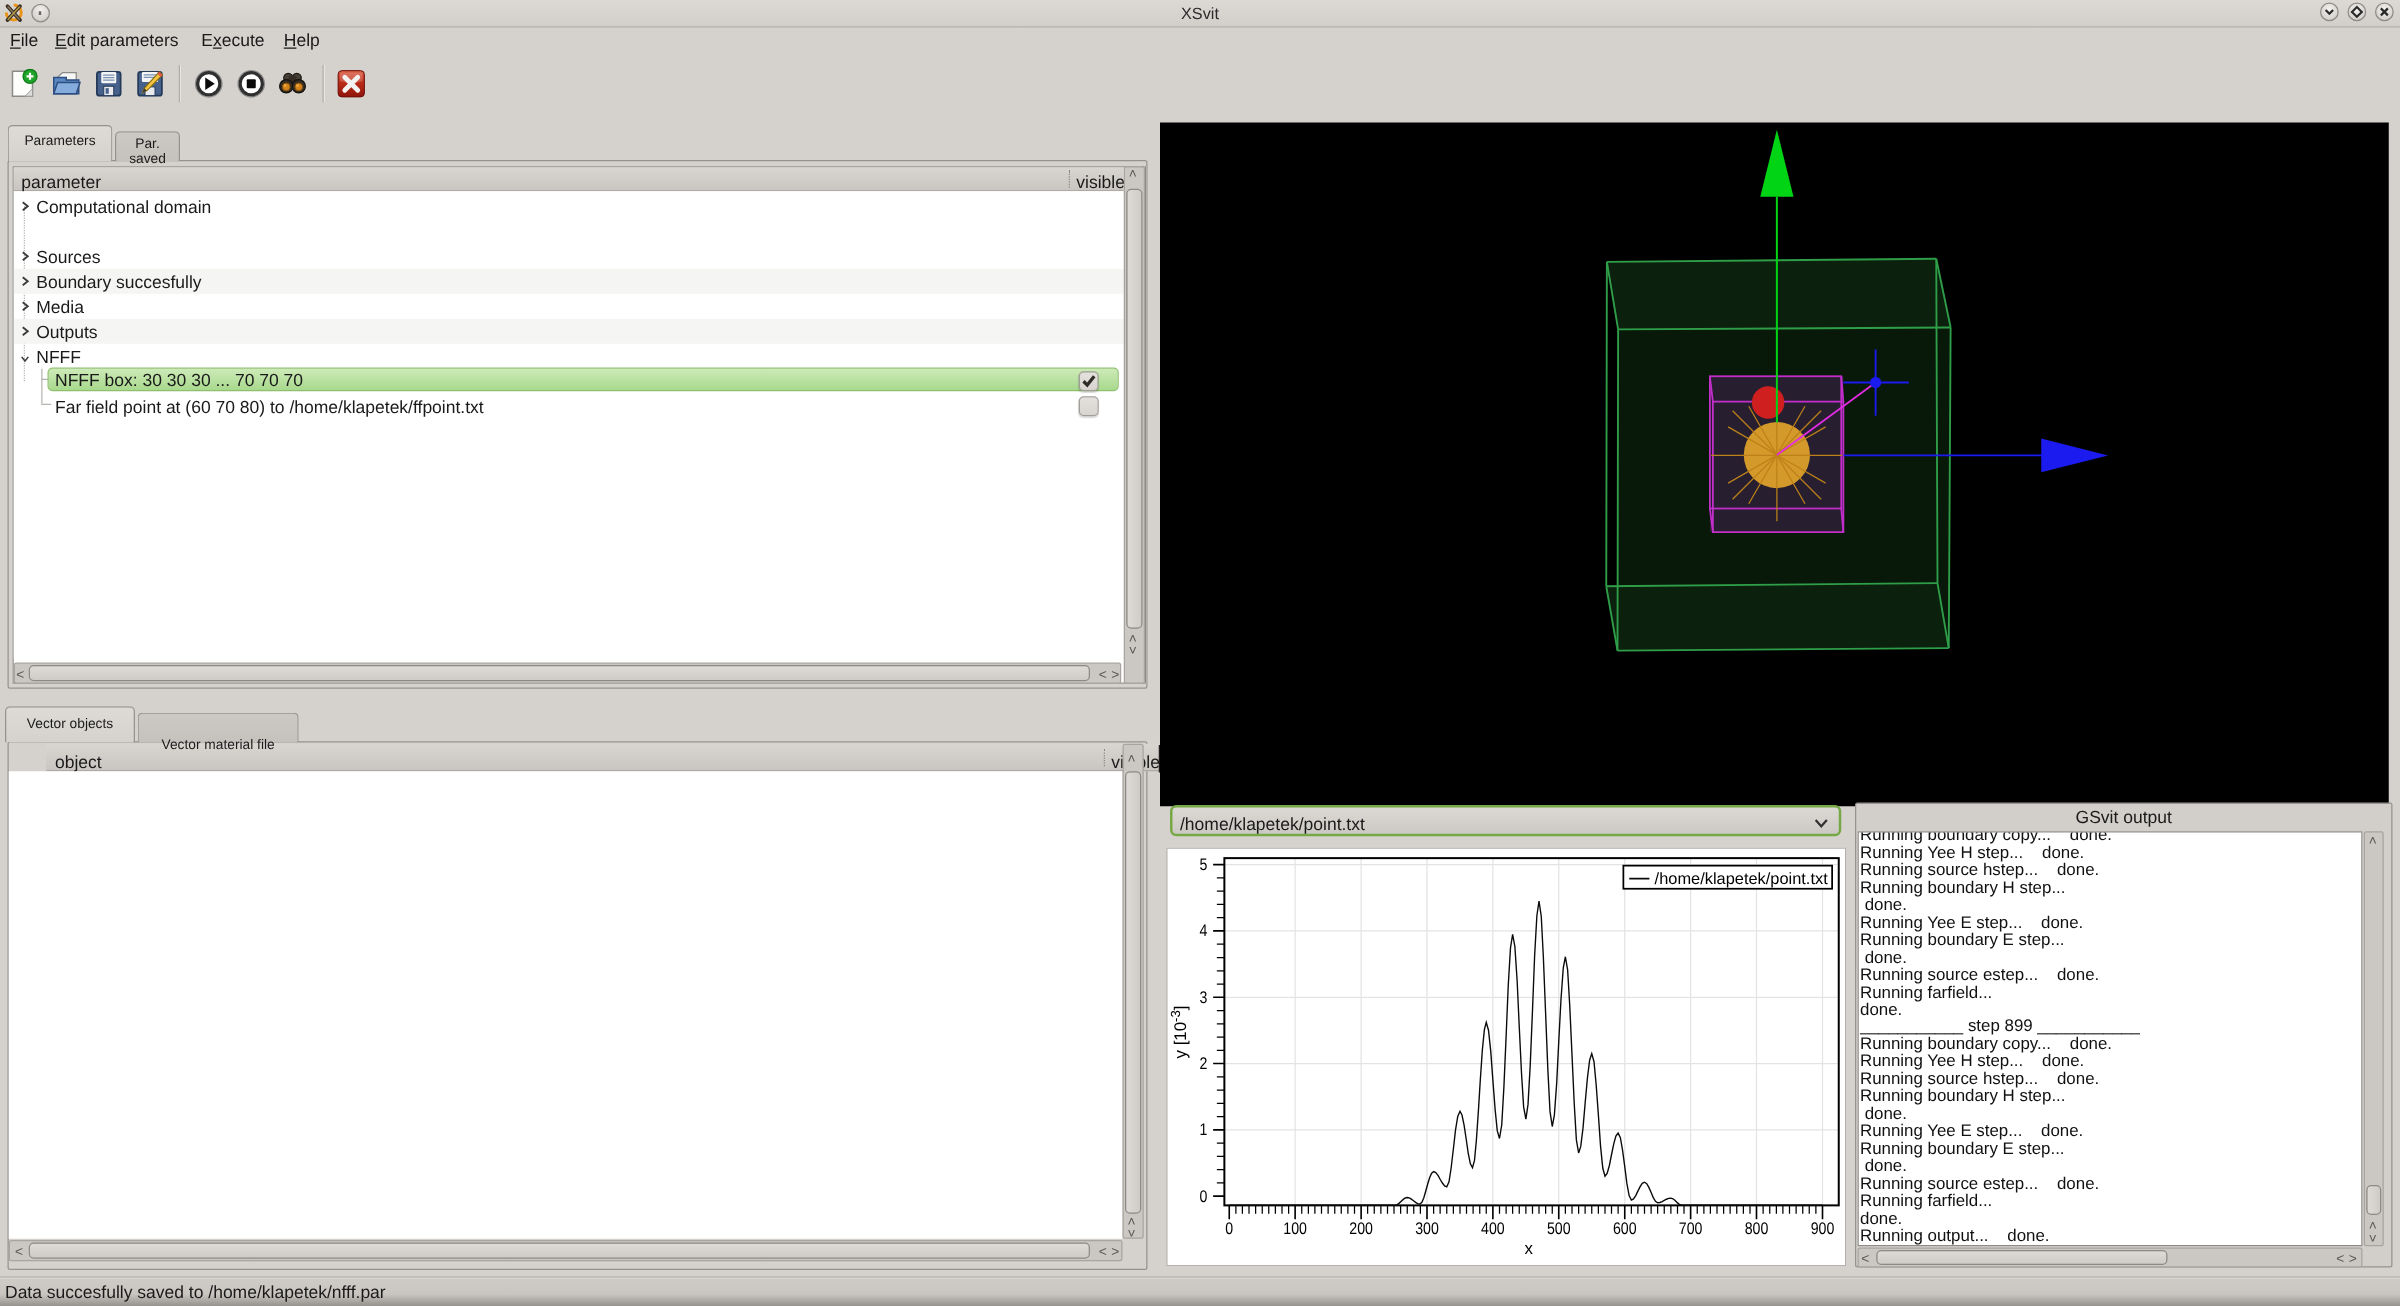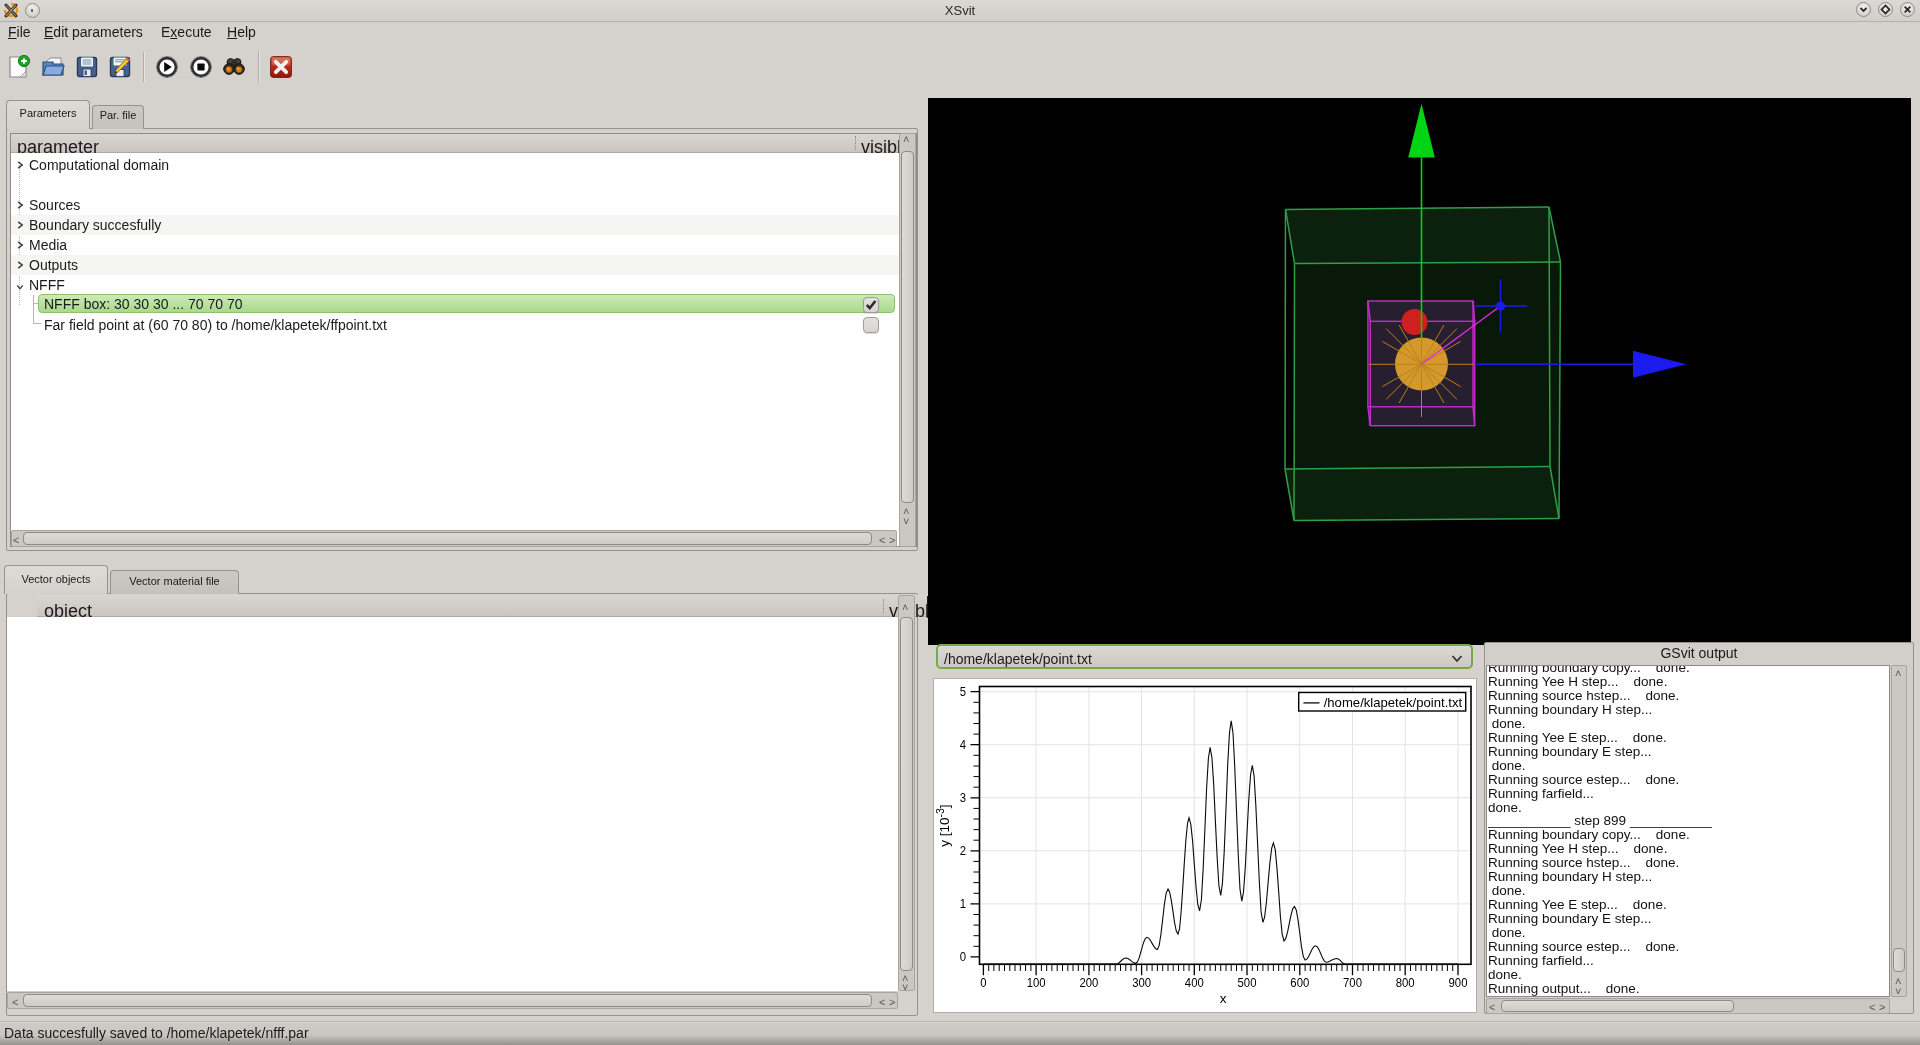--- a/index.html
+++ b/index.html
@@ -20,21 +20,21 @@
 .tbsep{top:52px;width:1px;height:30px;background:#b0aca8;border-right:1px solid #e8e5e2;}
 
 .tab{position:absolute;box-sizing:border-box;font-size:11px;text-align:center;
  border:1px solid #96938f;border-bottom:none;border-radius:4px 4px 0 0;}
 .tab.active{background:linear-gradient(#dedbd7,#d5d2ce);z-index:3;}
 .tab.inactive{background:linear-gradient(#ccc8c4,#c5c1bd);z-index:1;}
 
 .pframe{position:absolute;border:1px solid #96938f;border-radius:2px;background:#d5d2ce;box-sizing:border-box;}
 .tvframe{position:absolute;border:1px solid #8e8b87;background:#fff;box-sizing:border-box;}
 .hdr{position:absolute;background:linear-gradient(#d9d6d2,#c9c5c1);border-bottom:1px solid #aeaaa6;
- font-size:18px;box-sizing:border-box;}
+ font-size:14px;box-sizing:border-box;}
 .row{position:absolute;left:0;width:100%;height:20px;font-size:14px;}
 .row .lbl{position:absolute;top:2px;}
 .altrow{background:#f5f5f4;}
 .exp{position:absolute;left:4px;top:4px;width:10px;height:12px;}
 .chk{position:absolute;width:16px;height:16px;border:1px solid #a09d99;border-radius:4px;box-sizing:border-box;box-shadow:0 1px 1px rgba(0,0,0,0.15);}
 
 .sbtrack{position:absolute;background:#cbc7c3;border:1px solid #a8a4a0;border-radius:2px;box-sizing:border-box;}
 .sbthumb{position:absolute;background:linear-gradient(90deg,#dedbd7,#cfccc8);border:1px solid #8e8b87;border-radius:4px;box-sizing:border-box;}
 .sbthumbh{position:absolute;background:linear-gradient(#dedbd7,#cfccc8);border:1px solid #8e8b87;border-radius:4px;box-sizing:border-box;}
 .arr{position:absolute;font-size:11px;color:#5a5754;line-height:10px;}
@@ -134,21 +134,21 @@
       <linearGradient id="rg" x1="0" y1="0" x2="0" y2="1">
   <stop offset="0" stop-color="#d95b42"></stop>
         <stop offset="0.5" stop-color="#b92a16"></stop>
         <stop offset="1" stop-color="#8f150c"></stop>
  </linearGradient>
     </defs>
  <rect x="1.5" y="1.5" width="21" height="21" rx="3" fill="url(#rg)" stroke="#6e0f08" stroke-width="0.8"></rect>
  <path d="M3 3 h18 v6.5 c-5.5 2.2 -12.5 2.2 -18 0 Z" fill="rgba(255,255,255,0.18)"></path>
  <path d="M6.8 6.8 L17.2 17.2 M17.2 6.8 L6.8 17.2" stroke="#f4f2f0" stroke-width="3.8" stroke-linecap="round"></path>
 </svg>
-<div class="tab inactive" style="left:92px;top:105px;width:52px;height:24px;padding-top:3px;">Par. file</div>
+<div class="tab inactive" style="left:92px;top:105px;width:52px;height:24px;padding-top:3px;">Par. saved</div>
 <div class="tab active" style="left:6px;top:100px;width:84px;height:29px;padding-top:6px;">Parameters</div>
 <div class="pframe" style="left:6px;top:128px;width:912px;height:423px;"></div>
 <div class="tvframe" style="left:10px;top:133px;width:907px;height:414px;"></div>
 <div class="hdr" style="left:11px;top:134px;width:888px;height:19px;">
  <span style="position:absolute;left:6px;top:3px;">parameter</span>
  <span style="position:absolute;left:850px;top:3px;">visible</span>
  <span style="position:absolute;left:844px;top:2px;height:14px;border-left:1px dotted #8a8784;"></span>
  <span style="position:absolute;left:890px;top:2px;height:14px;border-left:1px dotted #8a8784;"></span>
 </div>
 <div class="abs" id="tree1" style="left:11px;top:153px;width:888px;height:374px;background:#fff;overflow:hidden;">
@@ -207,21 +207,21 @@
 <div class="sbtrack" style="left:899px;top:133px;width:17px;height:414px;"></div>
 <div class="arr" style="left:903px;top:134px;">˄</div>
 <div class="sbthumb" style="left:901px;top:151px;width:13px;height:352px;"></div>
 <div class="arr" style="left:903px;top:506px;">˄</div>
 <div class="arr" style="left:903px;top:516px;">˅</div>
 <div class="sbtrack" style="left:11px;top:530px;width:886px;height:17px;"></div>
 <div class="arr" style="left:13px;top:535px;">˂</div>
 <div class="sbthumbh" style="left:23px;top:532px;width:849px;height:13px;"></div>
 <div class="arr" style="left:879px;top:535px;">˂</div>
 <div class="arr" style="left:889px;top:535px;">˃</div>
-<div class="tab inactive" style="left:110px;top:570px;width:129px;height:24px;padding-top:4px;">Vector material file</div>
+<div class="tab inactive" style="left:110px;top:570px;width:129px;height:24px;padding-top:19px;">Vector material file</div>
 <div class="tab active" style="left:4px;top:565px;width:104px;height:29px;padding-top:7px;">Vector objects</div>
 <div class="pframe" style="left:6px;top:593px;width:912px;height:423px;"></div>
 <div class="hdr" style="left:7px;top:595px;width:891px;height:22px;margin-left:30px;">
  <span style="position:absolute;left:7px;top:6px;">object</span>
  <span style="position:absolute;left:852px;top:6px;">visible</span>
  <span style="position:absolute;left:846px;top:4px;height:14px;border-left:1px dotted #8a8784;"></span>
  <span style="position:absolute;left:892px;top:4px;height:14px;border-left:1px dotted #8a8784;"></span>
 </div>
 <div class="abs" style="left:7px;top:617px;width:891px;height:374px;background:#fff;"></div>
 <div class="sbtrack" style="left:898px;top:595px;width:17px;height:396px;"></div>

